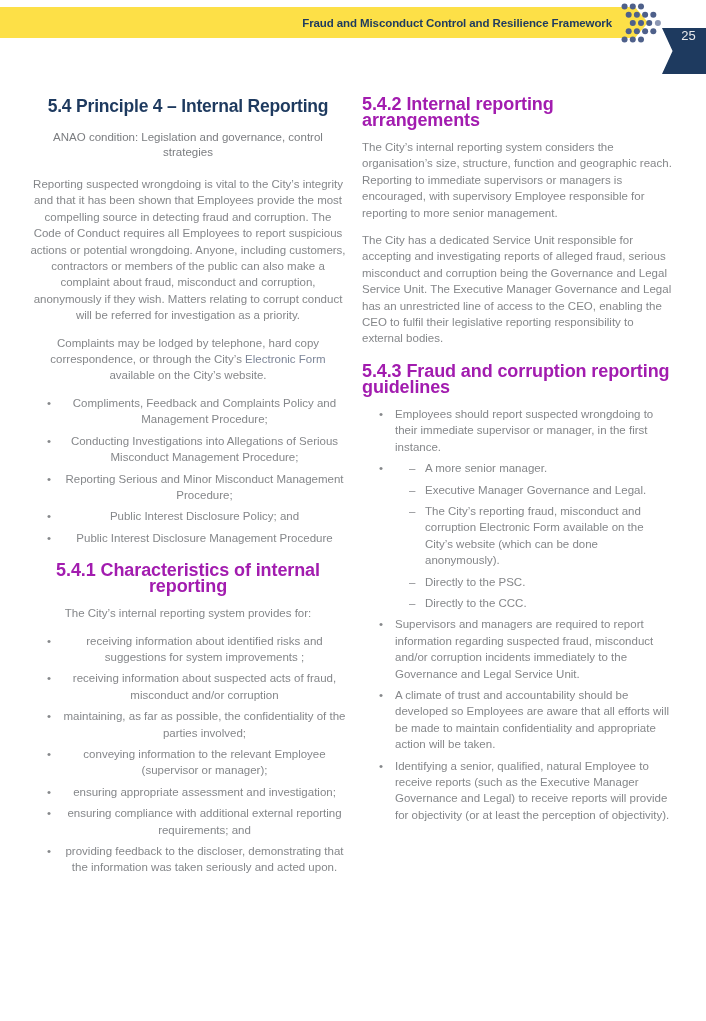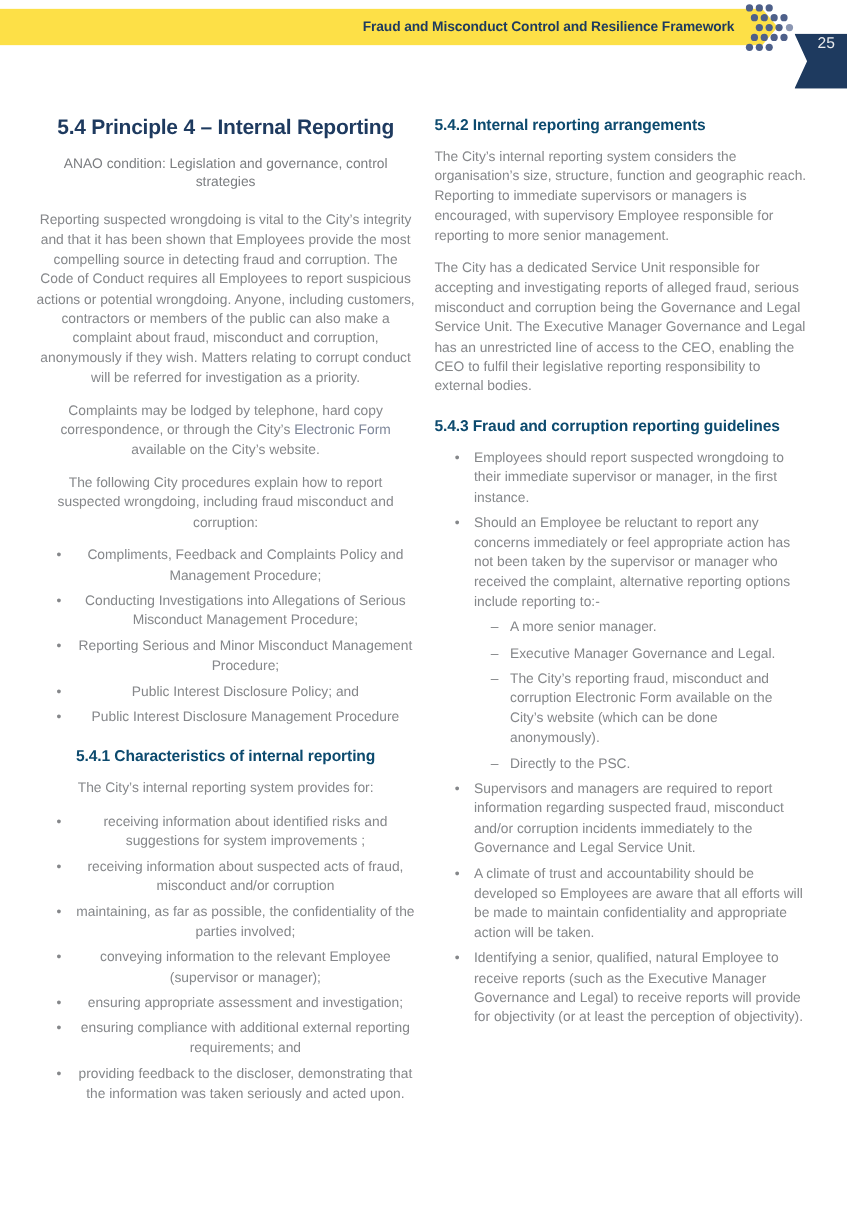--- a/index.html
+++ b/index.html
@@ -33,21 +33,21 @@
   .col { position:absolute; top:96px; }
   .col-left  { left:30px;  width:316px;text-align:center; }
   .col-right { left:362px; width:312px; }
   .col > :first-child { margin-top:0; }
 
   h1 {
     font-size:17.5px; font-weight:bold; color:#1e3a5f; letter-spacing:-0.2px;
     margin:0 0 13px 0; line-height:21px;
   }
   h2 {
-    font-size:13px; font-weight:bold; color:#0c4a6e; letter-spacing:-0.1px;
+    font-size:18px; font-weight:bold; color:#a21caf; letter-spacing:-0.1px;
     margin:16px 0 11px 0; line-height:16px;
   }
   .subhead {
     font-size:11.5px; font-weight:normal; color:#7b7d80; line-height:15px;
     margin:0 0 16px 0;
   }
   .body {
     font-size:11.5px; color:#85878a; line-height:16.4px; margin:0 0 11px 0;
   }
   .link { color:#7d8699; cursor:pointer; }
@@ -100,21 +100,20 @@
     </div>
   </header>
 
   <main>
 
     <section class="col col-left">
       <h1>5.4 Principle 4 – Internal Reporting</h1>
       <p class="subhead">ANAO condition: Legislation and governance, control strategies</p>
       <p class="body">Reporting suspected wrongdoing is vital to the City’s integrity and that it has been shown that Employees provide the most compelling source in detecting fraud and corruption. The Code of Conduct requires all Employees to report suspicious actions or potential wrongdoing. Anyone, including customers, contractors or members of the public can also make a complaint about fraud, misconduct and corruption, anonymously if they wish. Matters relating to corrupt conduct will be referred for investigation as a priority.</p>
       <p class="body"><span>Complaints may be lodged by telephone, hard copy correspondence, or through the City’s </span><a class="link">Electronic Form</a><span> available on the City’s website.</span></p>
-      <p class="body">The following City procedures explain how to report suspected wrongdoing, including fraud misconduct and corruption:</p>
 
       <ul class="bullets">
 
           <li class="bullet"><span>Compliments, Feedback and Complaints Policy and Management Procedure;</span></li>
 
           <li class="bullet"><span>Conducting Investigations into Allegations of Serious Misconduct Management Procedure;</span></li>
 
           <li class="bullet"><span>Reporting Serious and Minor Misconduct Management Procedure;</span></li>
 
           <li class="bullet"><span>Public Interest Disclosure Policy; and</span></li>
@@ -151,32 +150,32 @@
       <h2>5.4.3 Fraud and corruption reporting guidelines</h2>
 
       <ul class="bullets">
 
           <li class="bullet">
             <span>Employees should report suspected wrongdoing to their immediate supervisor or manager, in the first instance.</span>
             
           </li>
 
           <li class="bullet">
-            <span>Should an Employee be reluctant to report any concerns immediately or feel appropriate action has not been taken by the supervisor or manager who received the complaint, alternative reporting options include reporting to:-</span>
             <ul class="subbullets">
 
                 <li class="subbullet"><span>A more senior manager.</span></li>
 
                 <li class="subbullet"><span>Executive Manager Governance and Legal.</span></li>
 
 
                 <li class="subbullet"><span>The City’s reporting fraud, misconduct and corruption Electronic Form available on the City’s website (which can be done anonymously).</span></li>
 
                 <li class="subbullet"><span>Directly to the PSC.</span></li>
 
+                <li class="subbullet"><span>Directly to the CCC.</span></li>
               </ul>
           </li>
 
           <li class="bullet">
             <span>Supervisors and managers are required to report information regarding suspected fraud, misconduct and/or corruption incidents immediately to the Governance and Legal Service Unit.</span>
             
           </li>
 
           <li class="bullet">
             <span>A climate of trust and accountability should be developed so Employees are aware that all efforts will be made to maintain confidentiality and appropriate action will be taken.</span>

